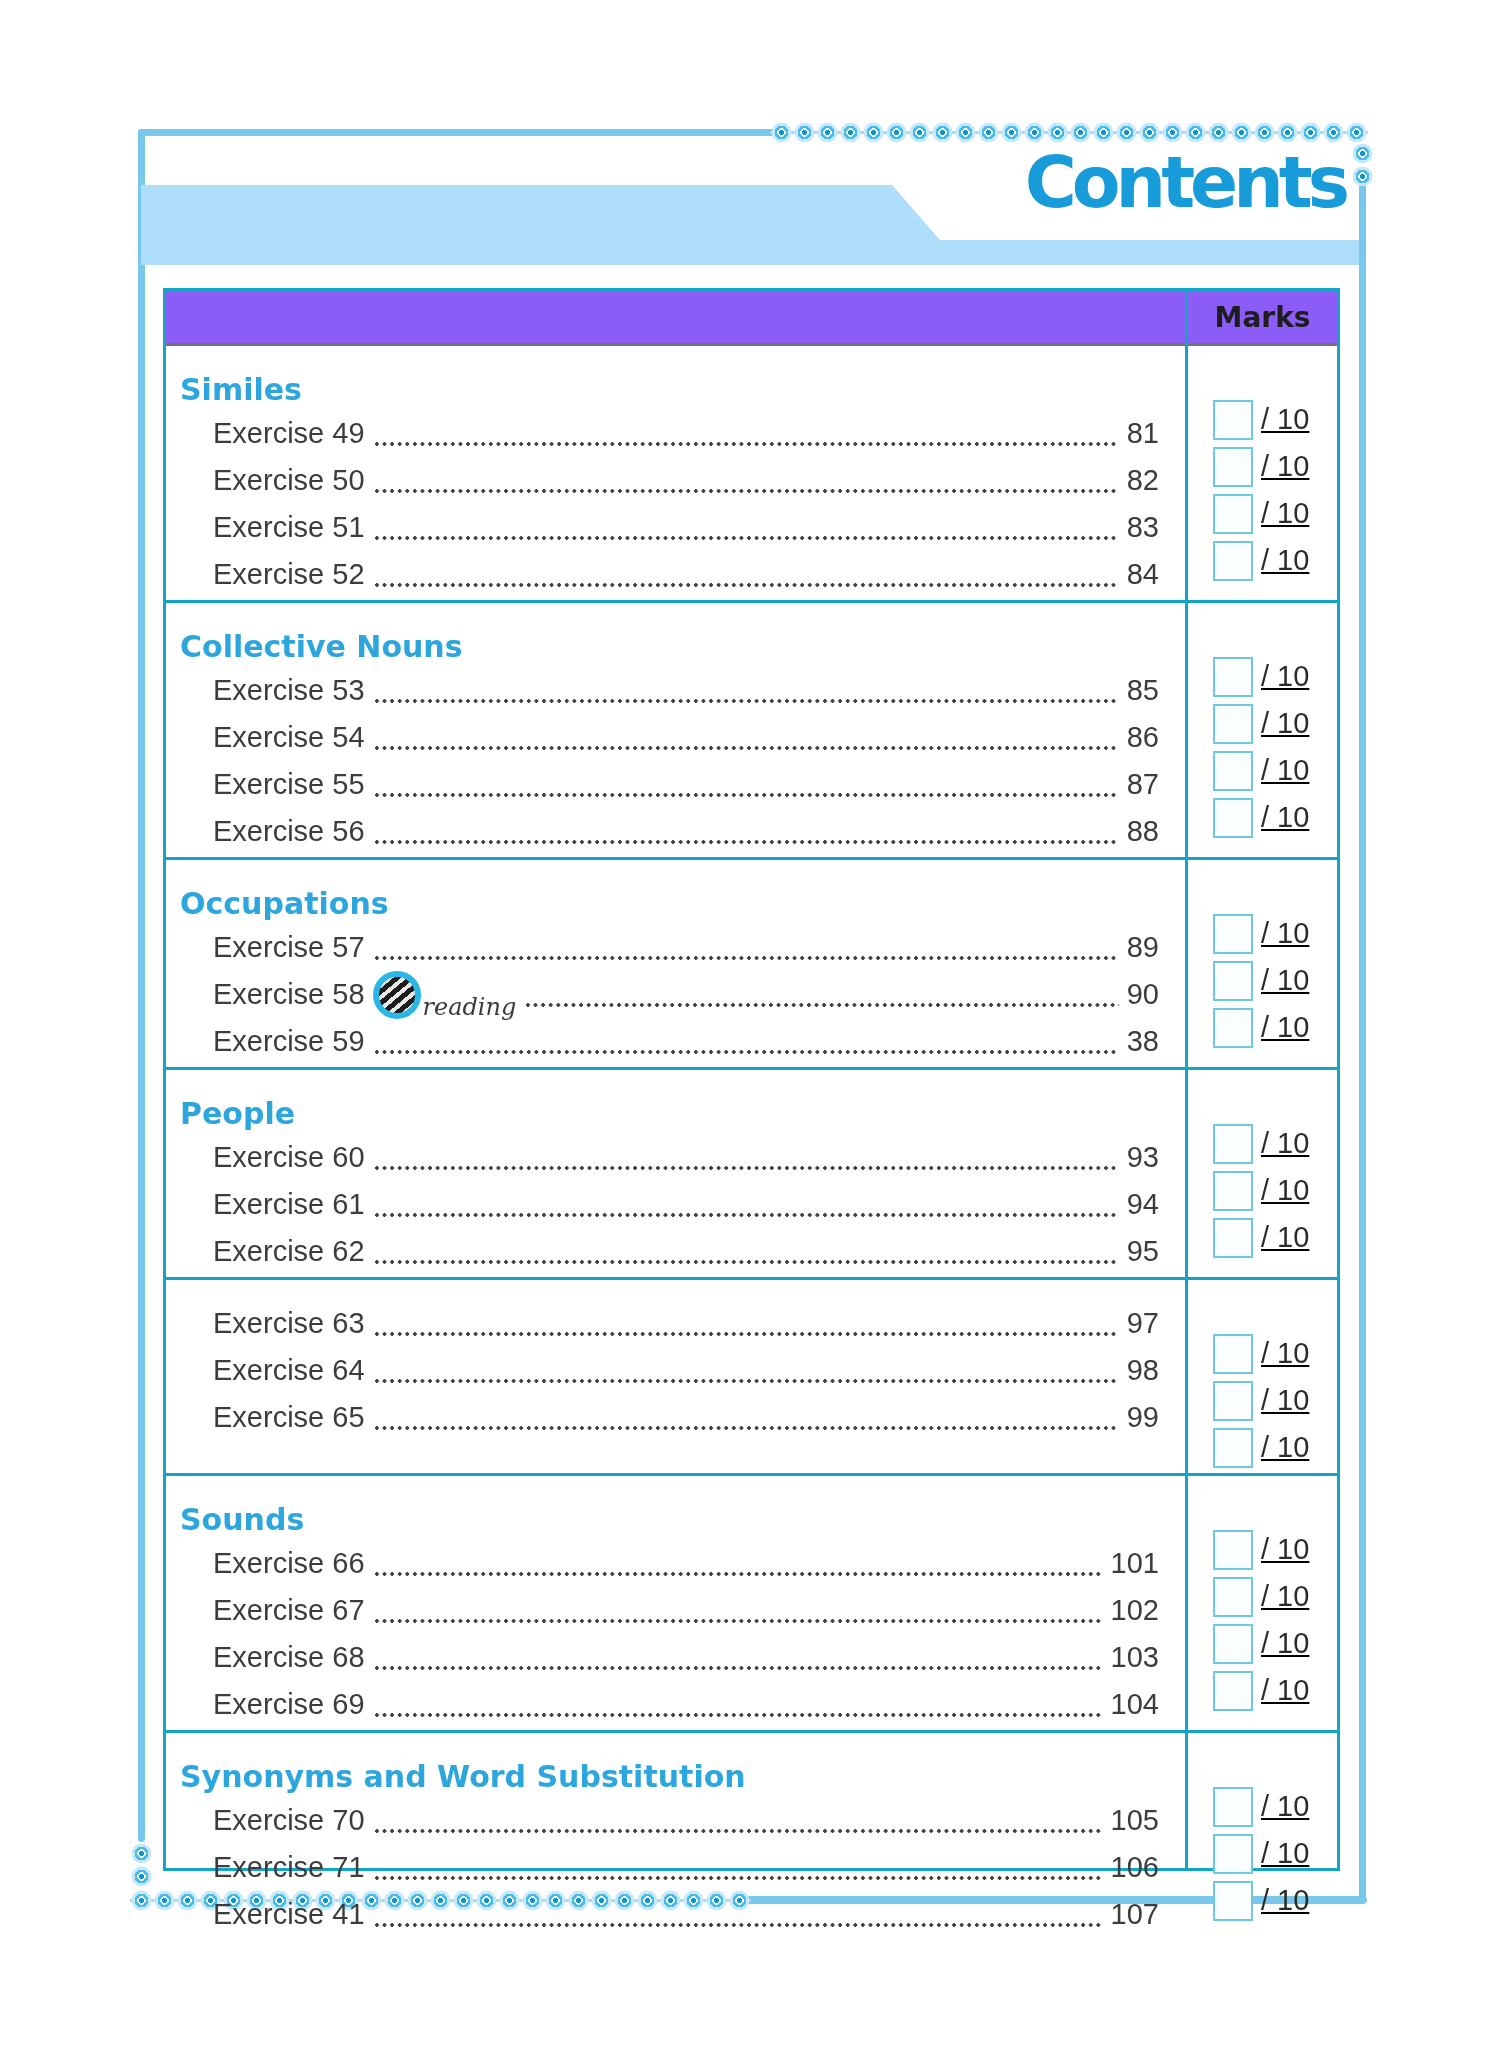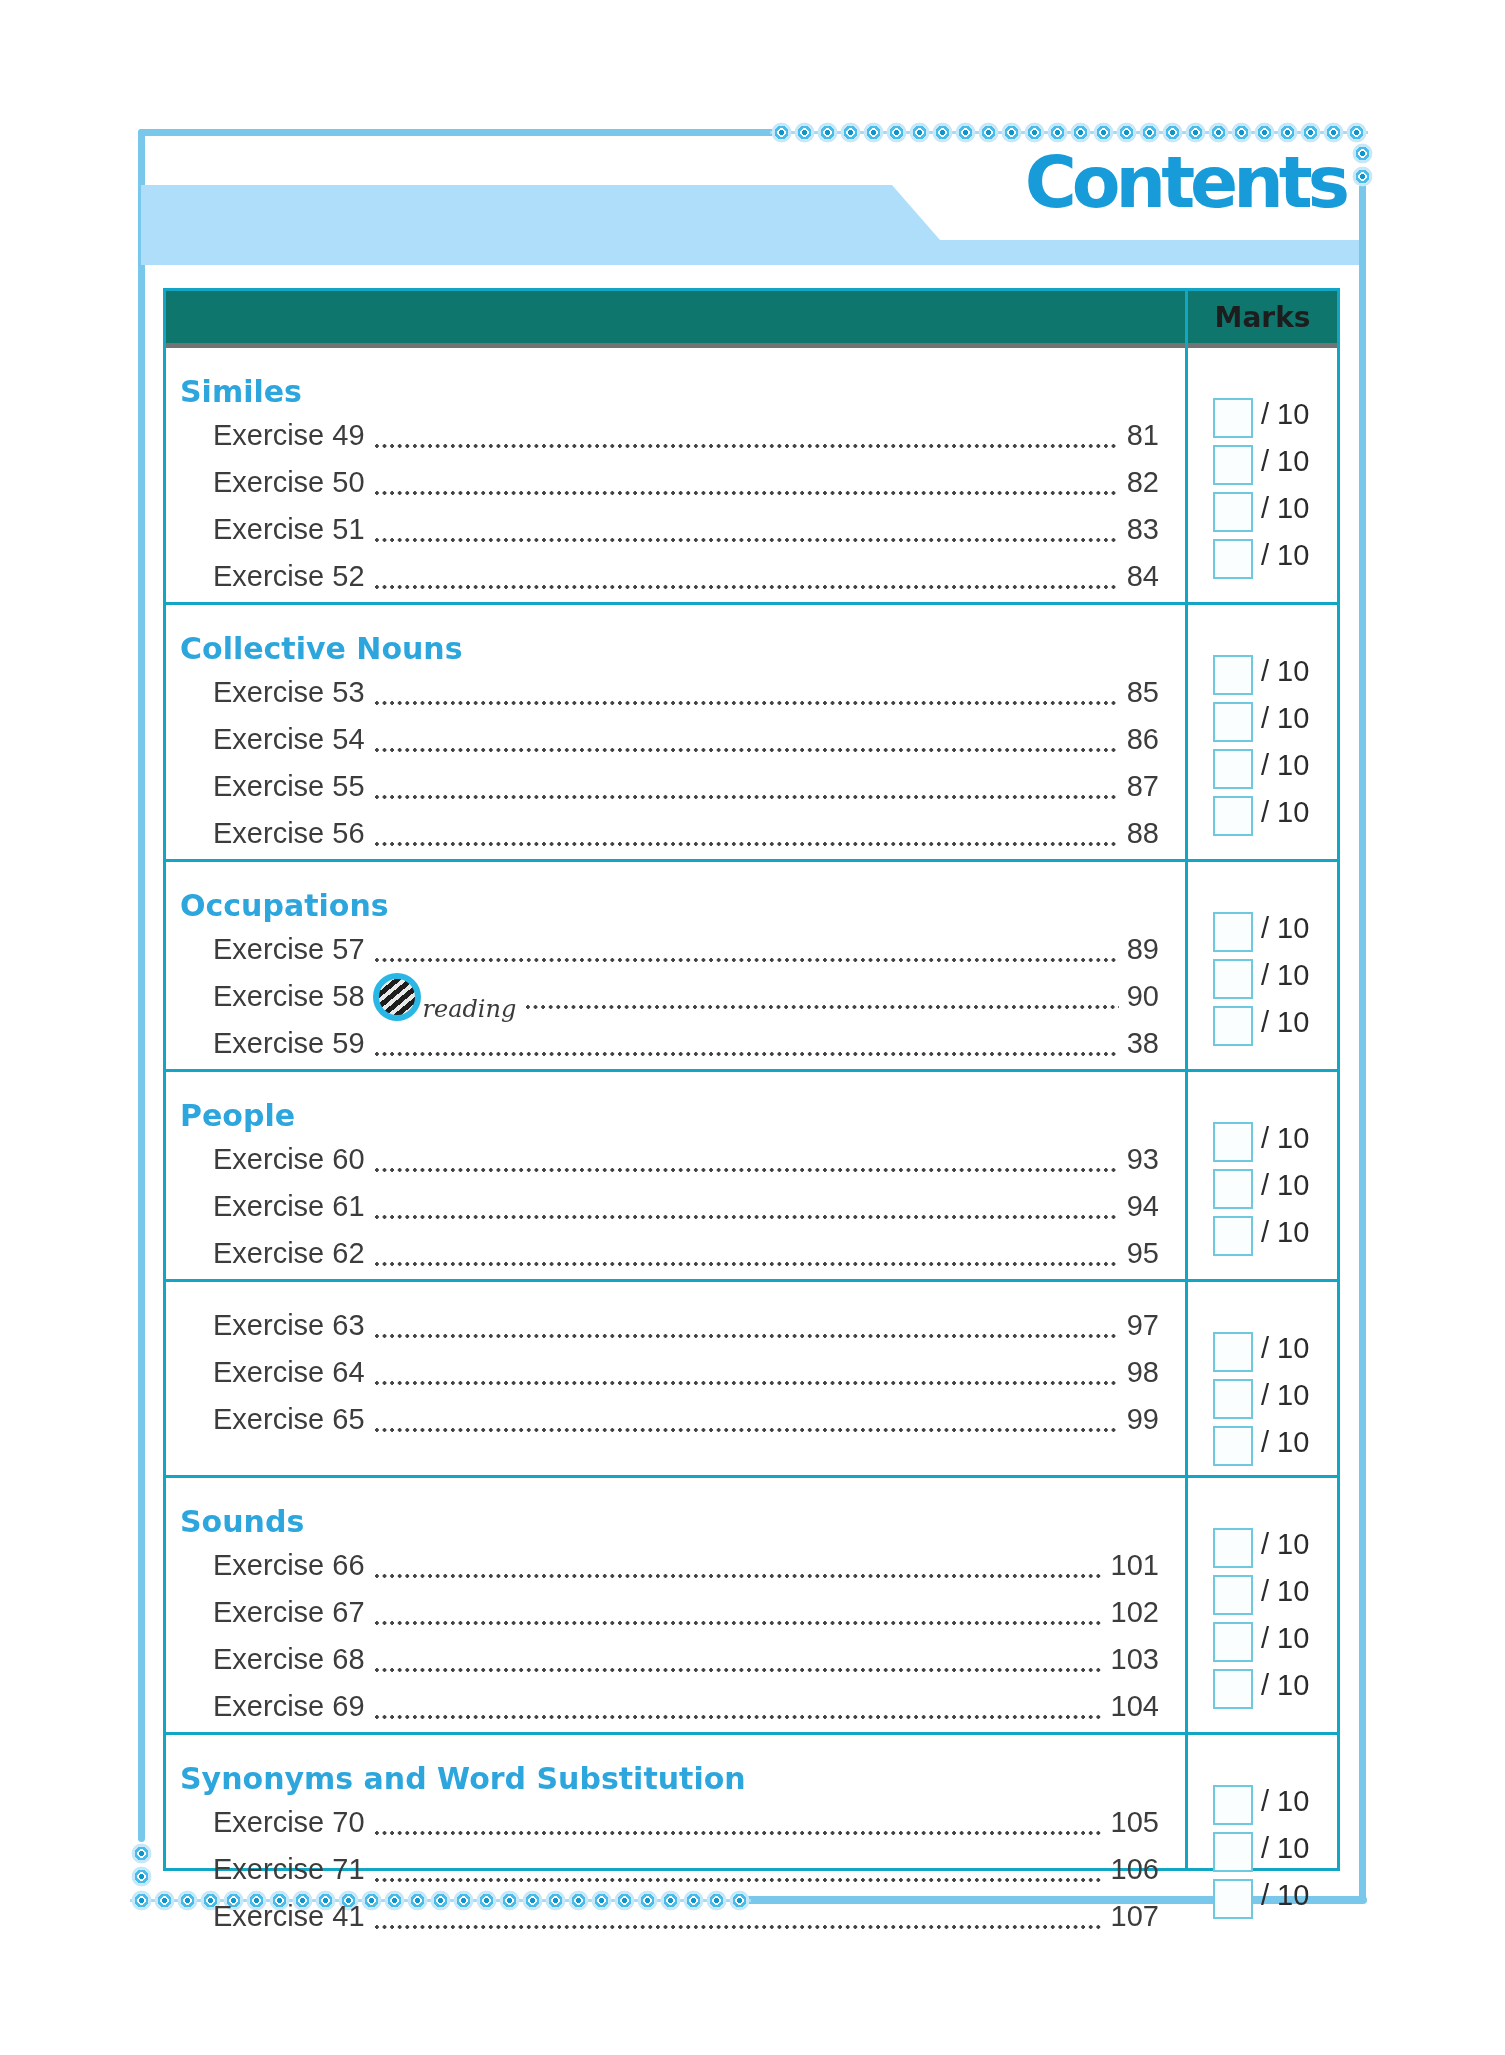--- a/index.html
+++ b/index.html
@@ -51,21 +51,21 @@
     color:#189CD9;
   }
 
   
   .toc-table{
     position:absolute;left:163px;top:288px;width:1171px;height:1577px;
     border:3px solid #12A5C4;background:#fff;
     display:flex;flex-direction:column;box-sizing:content-box;
   }
   .col-divider{position:absolute;left:1019px;top:0;bottom:0;width:3px;background:#12A5C4;}
-  .thead{display:flex;height:52px;flex:0 0 52px;background:#0f766e;border-bottom:5px solid #737373;}
+  .thead{display:flex;height:52px;flex:0 0 52px;background:#8b5cf6;border-bottom:3px solid #737373;}
   .thead-main{width:1022px;}
   .thead-marks{
     flex:1;display:flex;align-items:center;justify-content:center;
     font-family:"DejaVu Sans", sans-serif;font-weight:bold;font-size:28px;color:#1d1d1d;
   }
   .sections-list{flex:1 1 auto;display:flex;flex-direction:column;}
   .section{display:flex;flex:1 1 auto;}
   .section + .section{border-top:3px solid #12A5C4;}
 
   .sec-main{width:1019px;box-sizing:border-box;padding:20px 26px 2px 14px;}
@@ -82,21 +82,21 @@
   }
   .ex-label{white-space:pre;}
   .dots{
     flex:1;align-self:flex-end;height:4px;margin:0 8px 11px 10px;
     background-image:radial-gradient(circle at 2px 2px, #424242 1.6px, transparent 2px);
     background-size:7.6px 4px;background-repeat:repeat-x;background-position:left center;
   }
   .ex-page{text-align:right;}
 
   .marks-spacer{height:44px;}
-  .mark-row{height:47px;display:flex;align-items:flex-start;}
+  .mark-row{height:47px;display:flex;align-items:center;text-decoration:underline;}
   .checkbox{width:36px;height:36px;border:2px solid #6FC9DE;background:#FBFEFF;flex:0 0 auto;}
   .score{font-size:29px;color:#2b2b2b;margin-left:8px;white-space:pre;}
 
   
   .stamp{display:flex;align-items:flex-end;align-self:center;margin-left:8px;}
   .stamp-circle{
     width:36px;height:36px;border-radius:50%;border:6px solid #2BB7E5;
     background:repeating-linear-gradient(-40deg, #1d1d1d 0 5px, #e9e9e9 5px 9px);
     flex:0 0 auto;
   }

